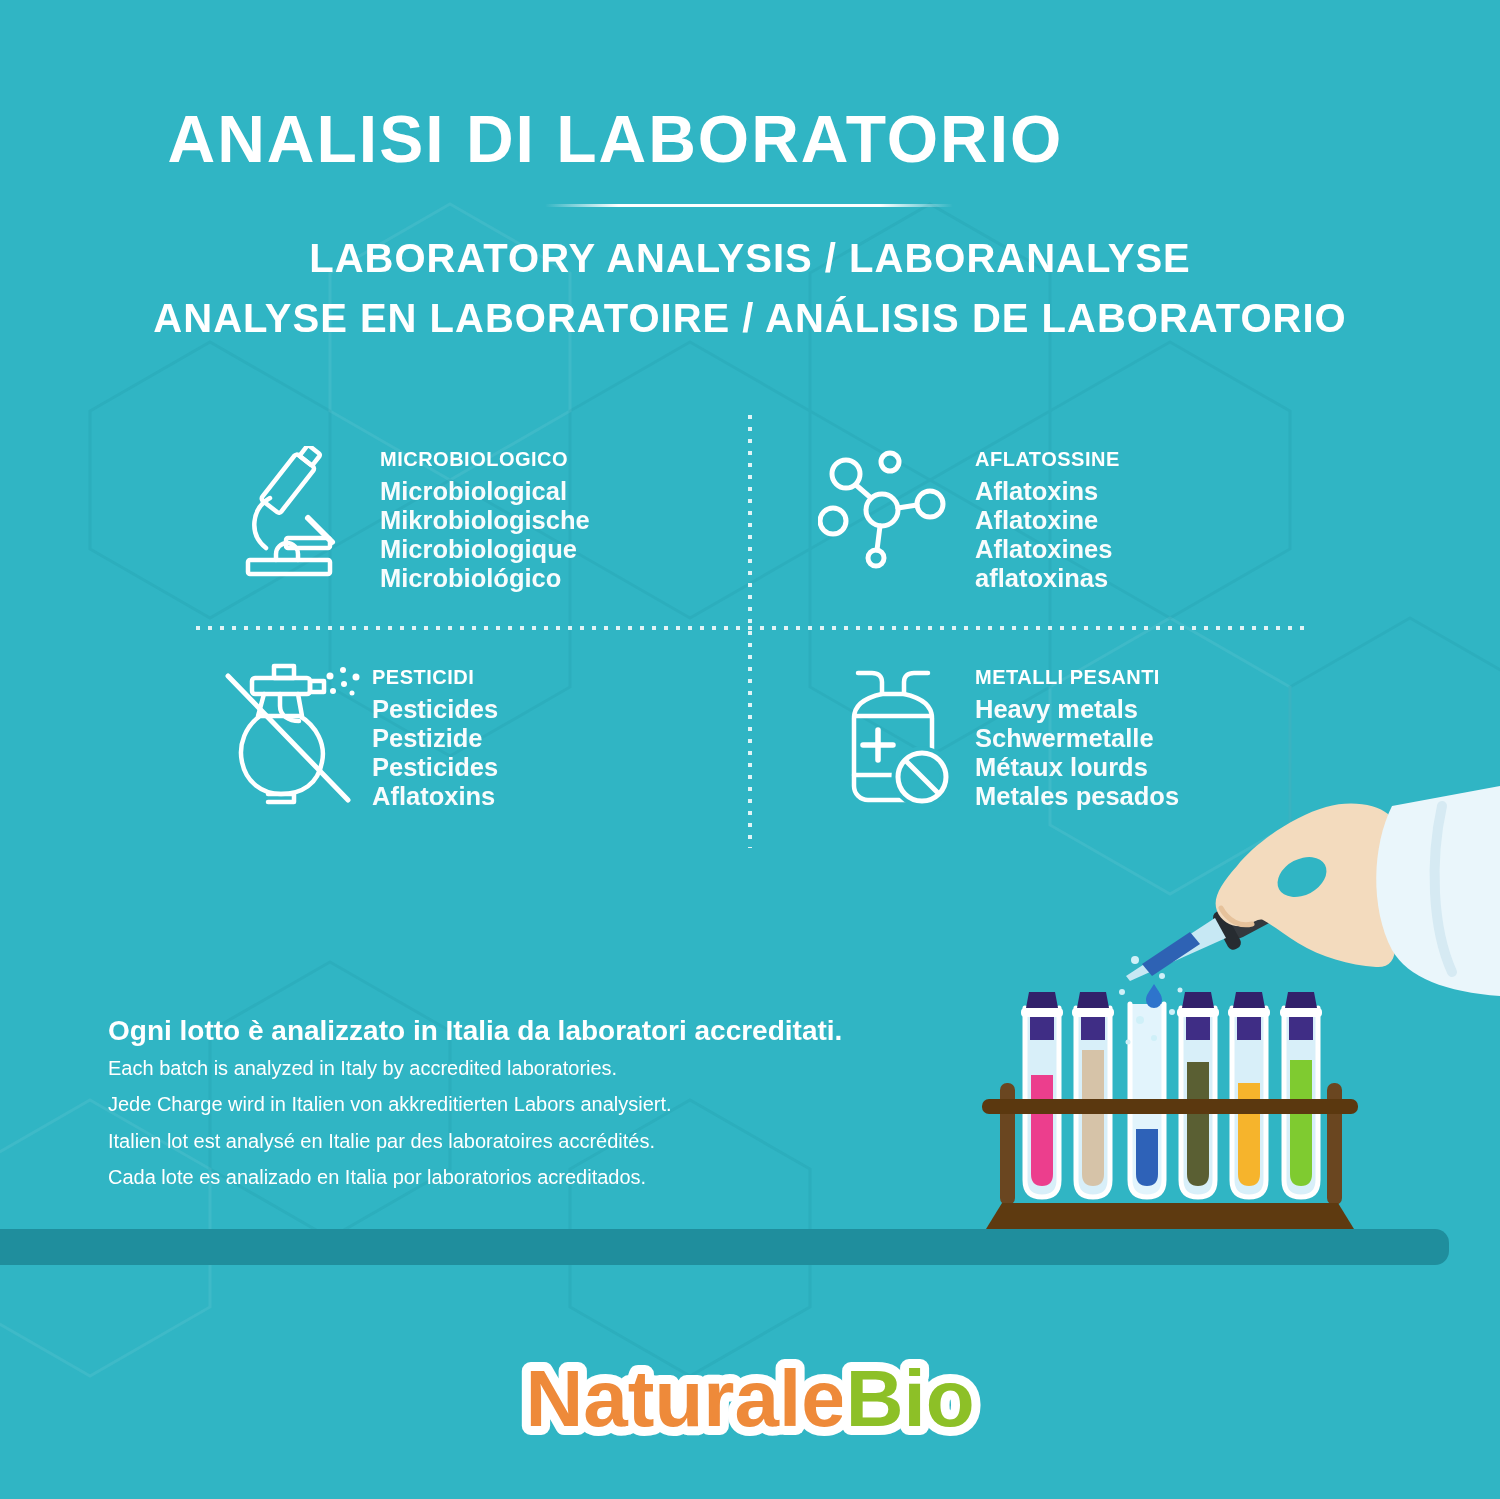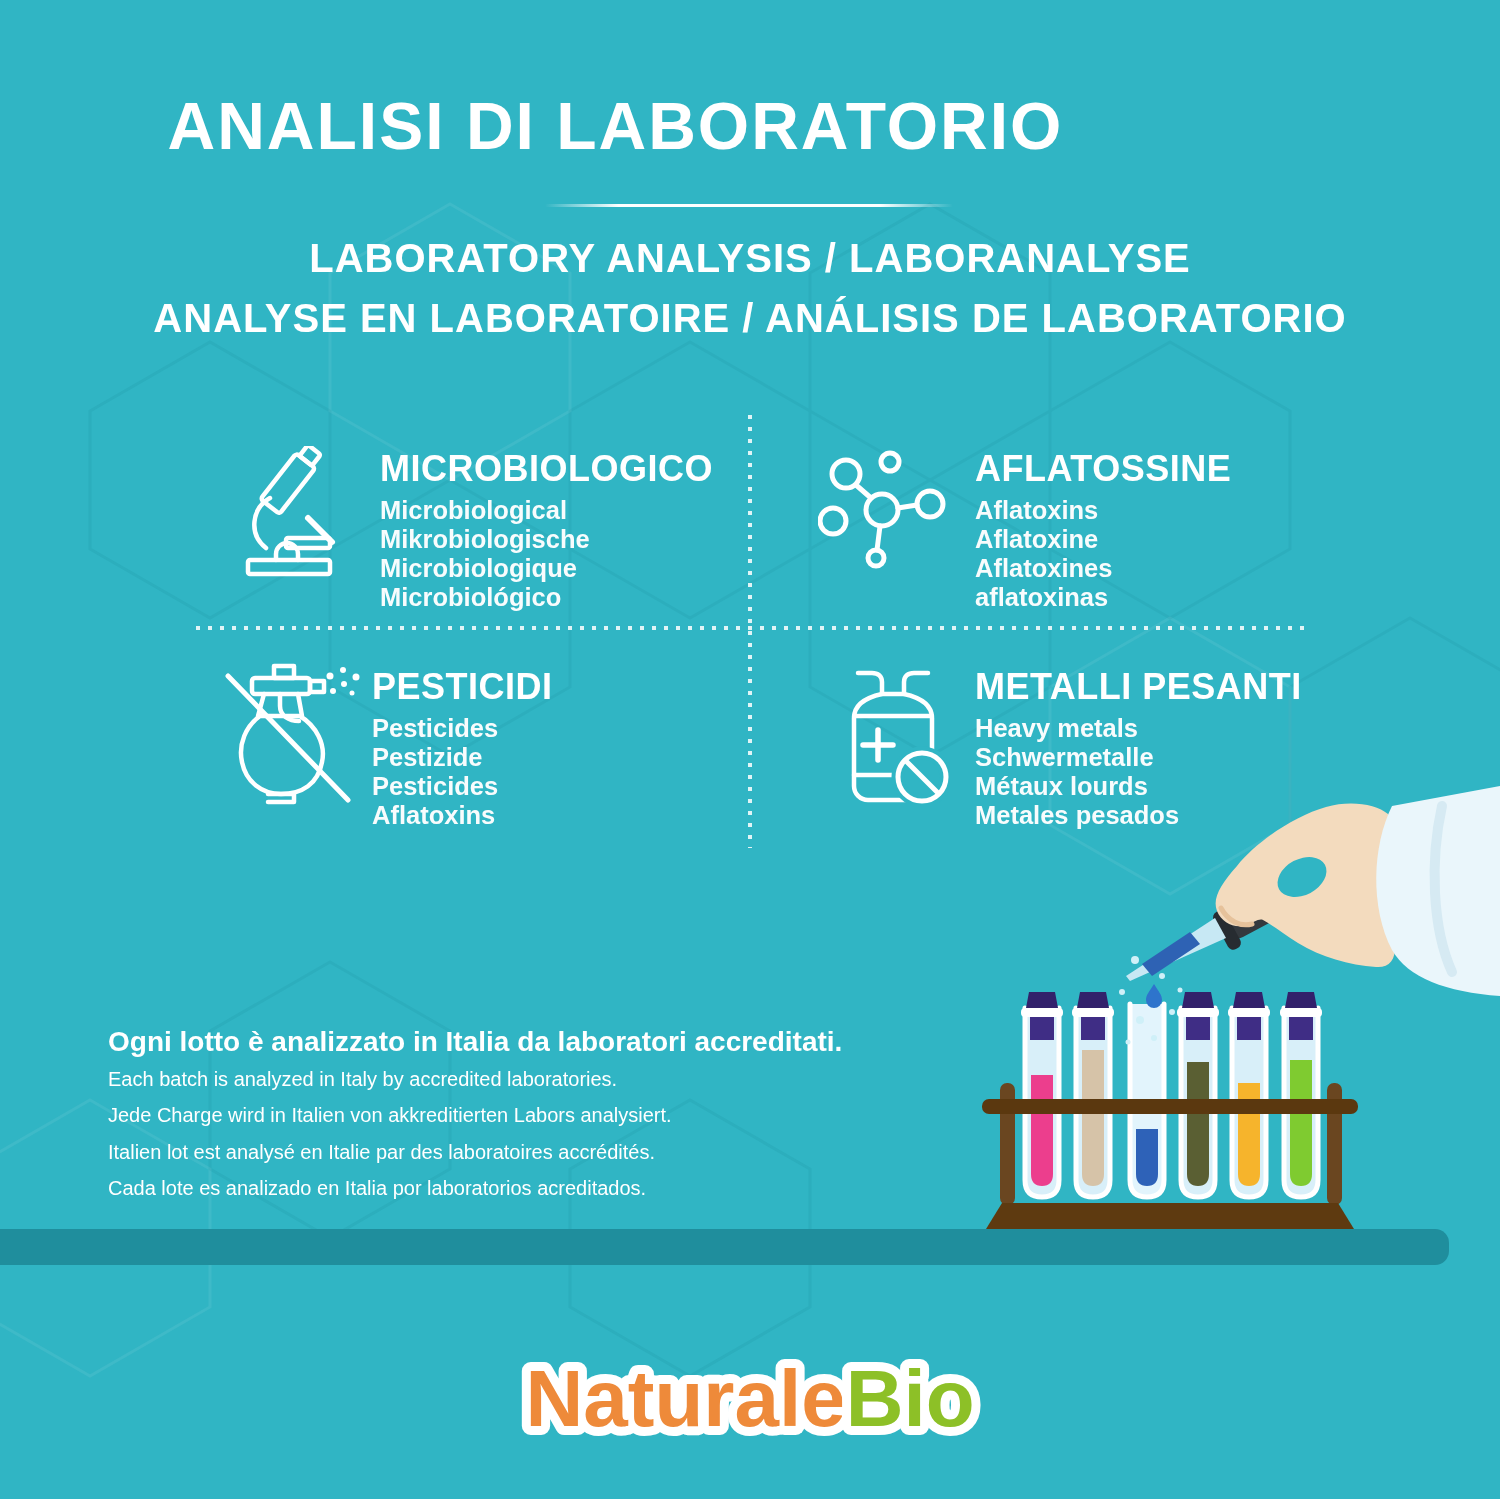--- a/index.html
+++ b/index.html
@@ -3,42 +3,42 @@
 <meta charset="utf-8">
 <style>
   html,body{margin:0;padding:0;background:#222;}
   #canvas{
     position:relative;width:1500px;height:1499px;overflow:hidden;
     background:#30B5C4;
     font-family:"Liberation Sans",sans-serif;color:#FFFFFF;
   }
   .abs{position:absolute;}
   .hero-title{
-    left:0;top:88px;width:1231px;text-align:center;
+    left:0;top:101px;width:1231px;text-align:center;
     font-size:66px;font-weight:bold;letter-spacing:2px;
   }
   .hero-divider{
     left:545px;top:204px;width:408px;height:3px;
     background:linear-gradient(90deg,rgba(255,255,255,0) 0%,#fff 18%,#fff 82%,rgba(255,255,255,0) 100%);
     border-radius:2px;
   }
   .hero-sub{left:0;width:1500px;text-align:center;font-size:40px;font-weight:bold;letter-spacing:1px;}
   .sub1{top:236px;} .sub2{top:296px;}
   .quad{width:560px;}
-  .q-title{font-size:36px;font-weight:bold;letter-spacing:.5px;margin:0 0 6px 0;}
+  .q-title{font-size:20px;font-weight:bold;letter-spacing:.5px;margin:0 0 6px 0;}
   .q-item{font-size:25.5px;line-height:29px;font-weight:bold;opacity:.97;}
   .dot-h{
     left:196px;top:626px;width:1108px;height:4px;
     background:repeating-linear-gradient(90deg,rgba(255,255,255,.85) 0 4px,rgba(255,255,255,0) 4px 12px);
   }
   .dot-v{
     left:748px;top:415px;width:4px;height:433px;
     background:repeating-linear-gradient(180deg,rgba(255,255,255,.85) 0 4px,rgba(255,255,255,0) 4px 12px);
   }
-  .footer-note{left:108px;top:1013px;width:820px;margin-top:11px;}
+  .footer-note{left:108px;top:1013px;width:820px;}
   .f-bold{font-size:28px;font-weight:bold;line-height:36.5px;}
   .f-line{font-size:20px;line-height:36.5px;}
   .shelf{
     left:0;top:1229px;width:1449px;height:36px;background:#1F8E9D;
     border-radius:0 14px 14px 0;
   }
   .icon-svg{position:absolute;}
   .icon-svg *{vector-effect:none;}
   svg{display:block;}
 </style>

